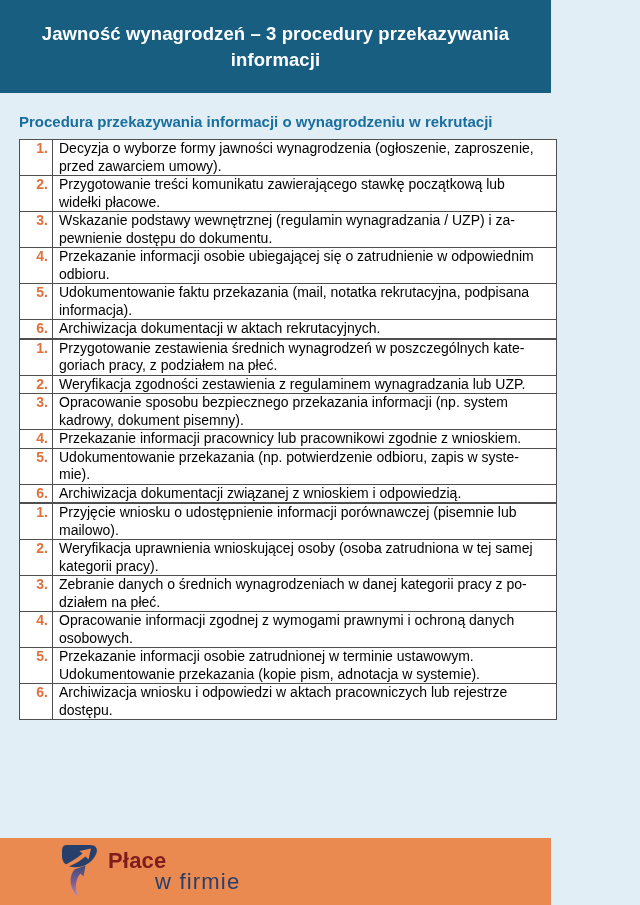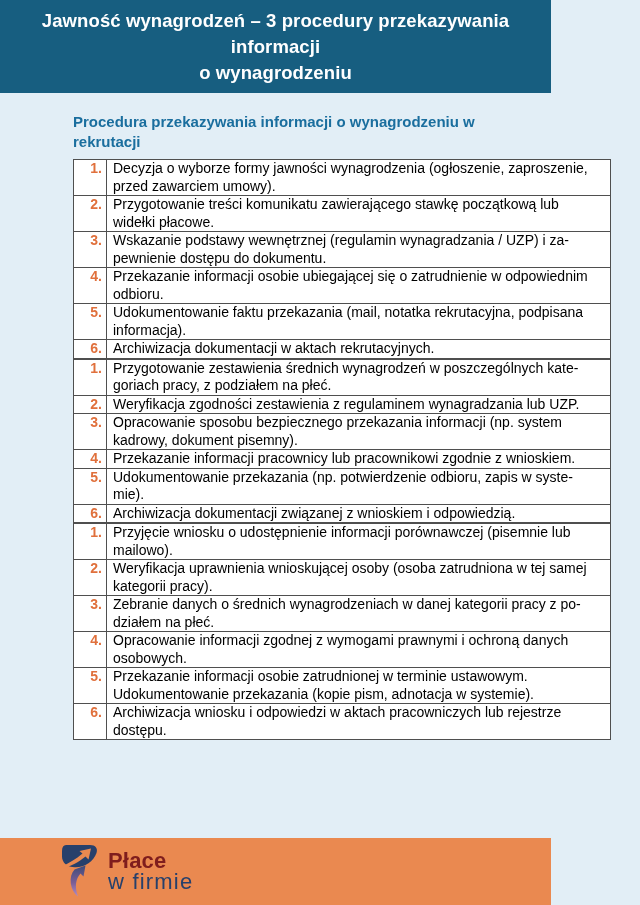--- a/index.html
+++ b/index.html
@@ -17,21 +17,21 @@
     height:93px;flex:0 0 93px;
     display:flex;flex-direction:column;align-items:center;justify-content:center;
     text-align:center;
   }
   .header .title-line{
     color:#ffffff;font-weight:bold;font-size:18.5px;line-height:26px;
     letter-spacing:.1px;
   }
 
   
-  .content{flex:1 1 auto;padding:0 55px 0 73px;border-radius:12px;}
+  .content{flex:1 1 auto;padding:0 55px 0 19px;border-radius:12px;}
   .section-heading{
     color:#1a6e9e;font-weight:bold;font-size:15px;line-height:20px;
     margin:18px 0 7px 0;
   }
   .section:first-child .section-heading{margin-top:19px;}
 
   table.steps{
     border-collapse:collapse;
     width:538px;
     background:#ffffff;
@@ -61,31 +61,30 @@
     display:flex;align-items:center;
     padding-left:60px;box-sizing:border-box;
   }
   .logo{display:flex;align-items:center;}
   .logo-mark{width:39px;height:55px;margin-right:9px;}
   .logo-text{display:flex;flex-direction:column;justify-content:center;}
   .logo-text .l1{
     color:#7f1d1d;font-weight:bold;font-size:22px;line-height:21px;letter-spacing:.2px;
   }
   .logo-text .l2{
-    color:#27406b;font-weight:normal;font-size:22px;line-height:22px;letter-spacing:1.2px;
+    color:#27406b;font-weight:normal;font-size:22px;line-height:22px;letter-spacing:1.2px;margin-left:47px;
   }
 </style>
 </head>
 <body>
 
 <div class="page">
 
   <div class="header">
     <div class="title-line">Jawność wynagrodzeń – 3 procedury przekazywania informacji</div>
-    <div class="title-line">o wynagrodzeniu</div>
   </div>
 
   <div class="content">
 
     <div class="section">
       <div class="section-heading">Procedura przekazywania informacji o wynagrodzeniu w rekrutacji</div>
       <table class="steps">
         <tbody>
             <tr>
           <td class="num">1.</td>

